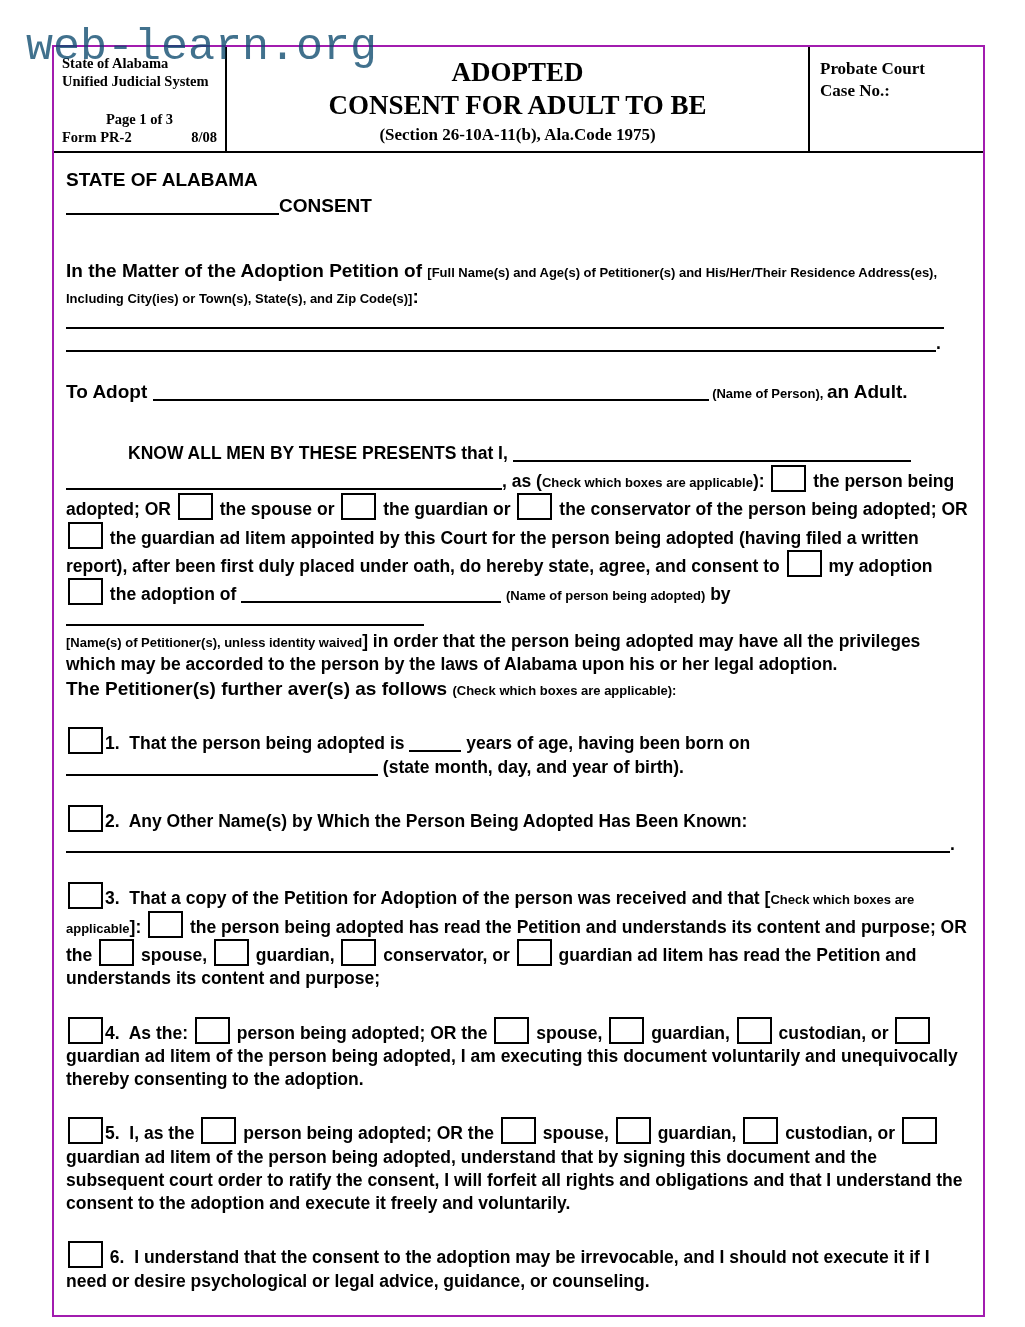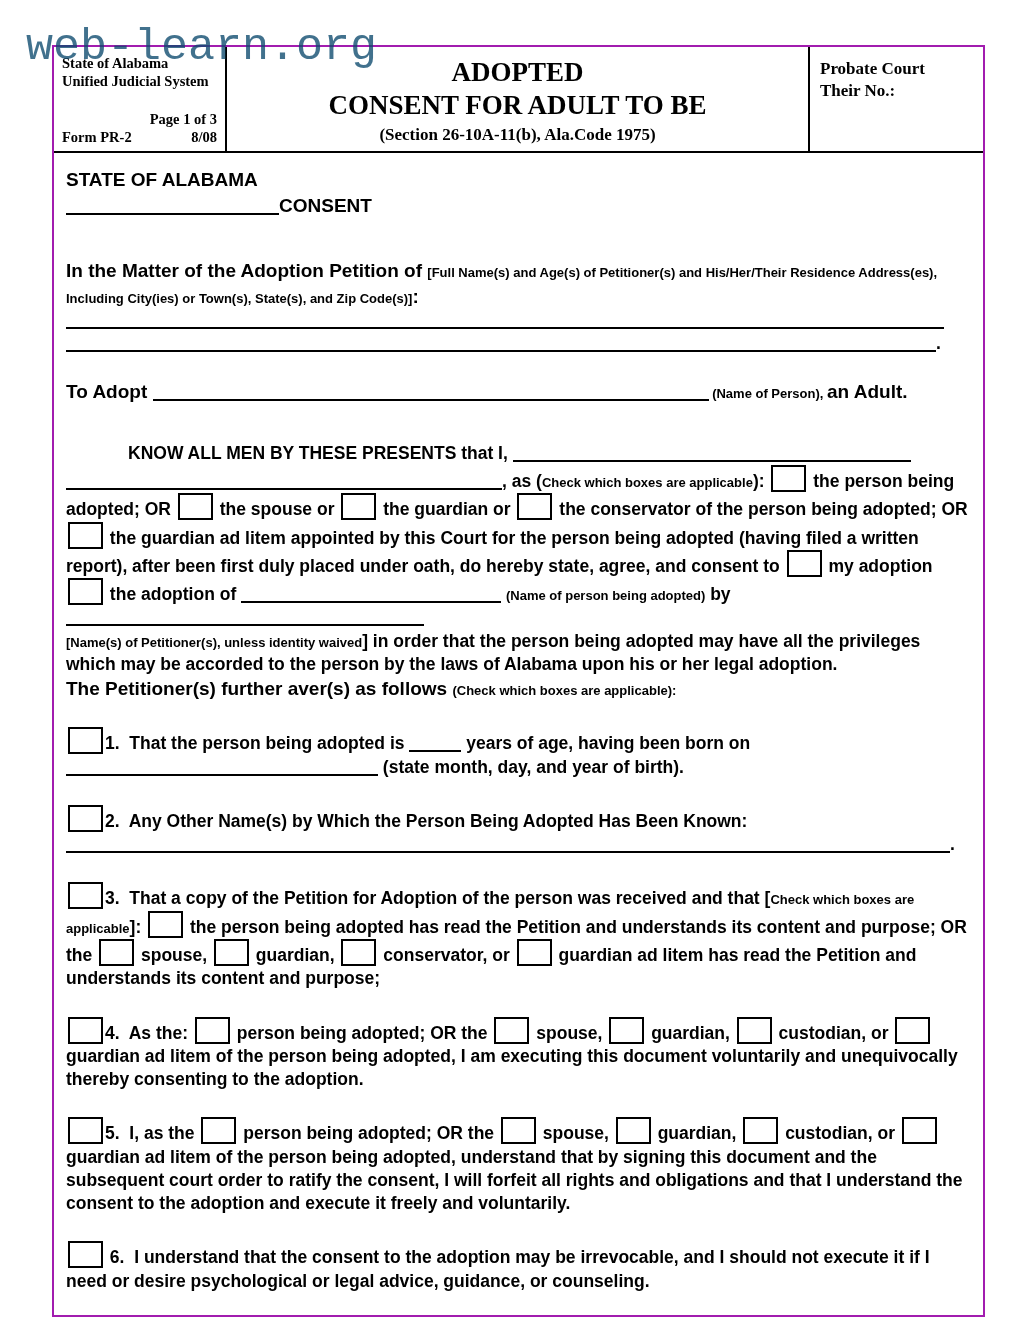--- a/index.html
+++ b/index.html
@@ -28,21 +28,21 @@
     border-bottom:2px solid #000;
     min-height:101px;
     font-family:"Liberation Serif", serif; font-weight:bold;
   }
   .h-left {
     width:155px; border-right:2px solid #000;
     padding:7px 8px 5px; font-size:14.5px; line-height:1.25;
     display:flex; flex-direction:column;
   }
   .h-left-bottom { margin-top:auto; }
-  .h-page { text-align:right; }
+  .h-page { text-align:center; }
   .h-formrev { display:flex; justify-content:space-between;gap:9px; }
   .h-center { flex:1; text-align:center; border-right:2px solid #000; padding:9px 6px 6px; }
   .h-title { font-size:27px; line-height:1.22; }
   .h-statute { font-size:17px; margin-top:3px; }
   .h-right { width:153px; padding:11px 10px; font-size:17px; line-height:1.3; }
   
   .content {
     padding:14px 12px 22px;
     font-size:17.5px; font-weight:bold; line-height:1.33;
   }
@@ -90,21 +90,21 @@
       </div>
       <div class="h-center">
         <div class="h-title">
           <div>ADOPTED</div>
           <div>CONSENT FOR ADULT TO BE</div>
         </div>
         <div class="h-statute">(Section 26-10A-11(b), Ala.Code 1975)</div>
       </div>
       <div class="h-right">
         <div>Probate Court</div>
-        <div>Their No.:</div>
+        <div>Case No.:</div>
       </div>
     </div>
 
     <div class="content">
       <div class="state-heading">STATE OF ALABAMA</div>
       <div class="para county-line"><span class="blank" style="width: 213px;"></span><span class="seg-h">CONSENT</span></div>
       <div class="para matter-para"><span class="seg-h">In the Matter of the Adoption Petition of </span><span class="seg-s">[Full Name(s) and Age(s) of Petitioner(s) and His/Her/Their Residence Address(es), Including City(ies) or Town(s), State(s), and Zip Code(s)]</span><span class="seg-h">:</span><br><span class="blank" style="width: 878px;"></span><br><span class="blank" style="width: 870px;"></span><span class="seg-b">.</span></div>
       <div class="para to-adopt-line"><span class="seg-h">To Adopt </span><span class="blank" style="width: 556px;"></span><span class="seg-s"> (Name of Person), </span><span class="seg-h">an Adult.</span></div>
       <div class="para presents-para"><span class="spacer" style="width: 62px;"></span><span class="seg-b">KNOW ALL MEN BY THESE PRESENTS that I, </span><span class="blank" style="width: 398px;"></span><br><span class="blank" style="width: 436px;"></span><span class="seg-b">, as (</span><span class="seg-s">Check which boxes are applicable</span><span class="seg-b">): </span><span class="checkbox"></span><span class="seg-b"> the person being adopted; OR </span><span class="checkbox"></span><span class="seg-b"> the spouse or </span><span class="checkbox"></span><span class="seg-b"> the guardian or </span><span class="checkbox"></span><span class="seg-b"> the conservator of the person being adopted; OR </span><span class="checkbox"></span><span class="seg-b"> the guardian ad litem appointed by this Court for the person being adopted (having filed a written report), after been first duly placed under oath, do hereby state, agree, and consent to </span><span class="checkbox"></span><span class="seg-b"> my adoption </span><span class="checkbox"></span><span class="seg-b"> the adoption of </span><span class="blank" style="width: 260px;"></span><span class="seg-b"> </span><span class="seg-s">(Name of person being adopted)</span><span class="seg-b"> by </span><span class="blank" style="width: 358px;"></span><br><span class="seg-s">[Name(s) of Petitioner(s), unless identity waived</span><span class="seg-b">] in order that the person being adopted may have all the privileges which may be accorded to the person by the laws of Alabama upon his or her legal adoption.</span></div>
       <div class="para aver-line"><span class="seg-h">The Petitioner(s) further aver(s) as follows </span><span class="seg-s">(Check which boxes are applicable):</span></div>

